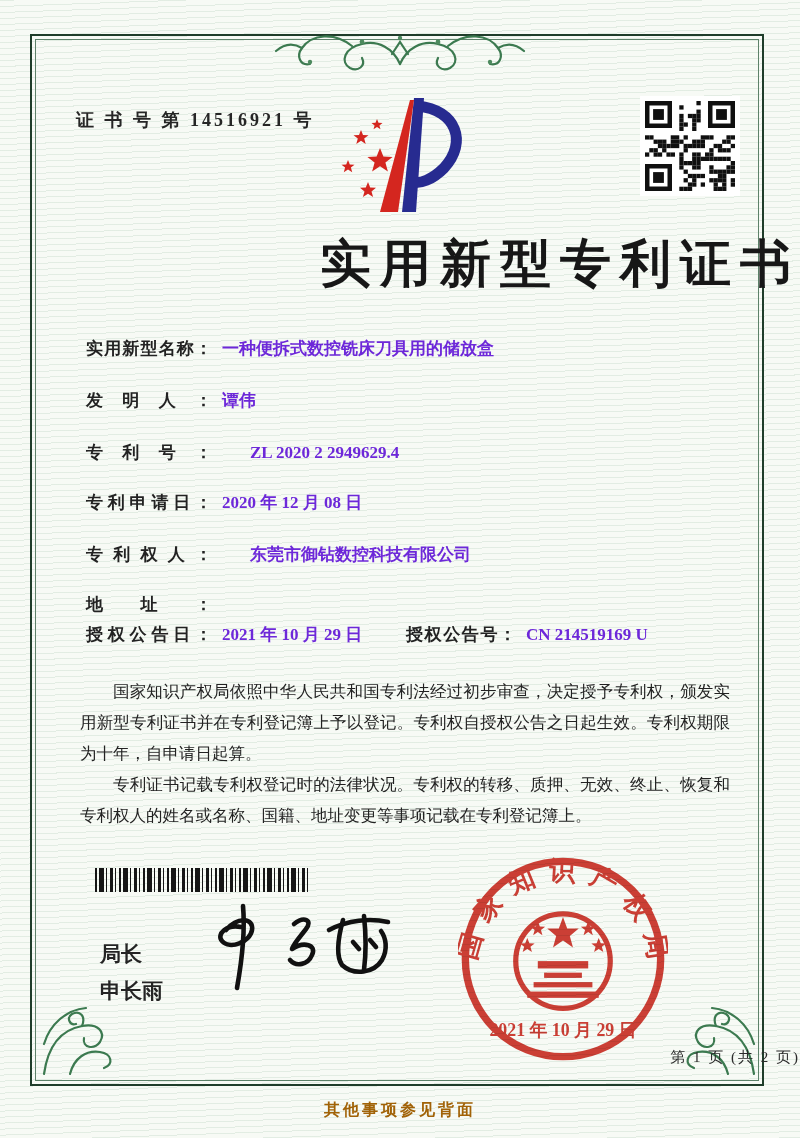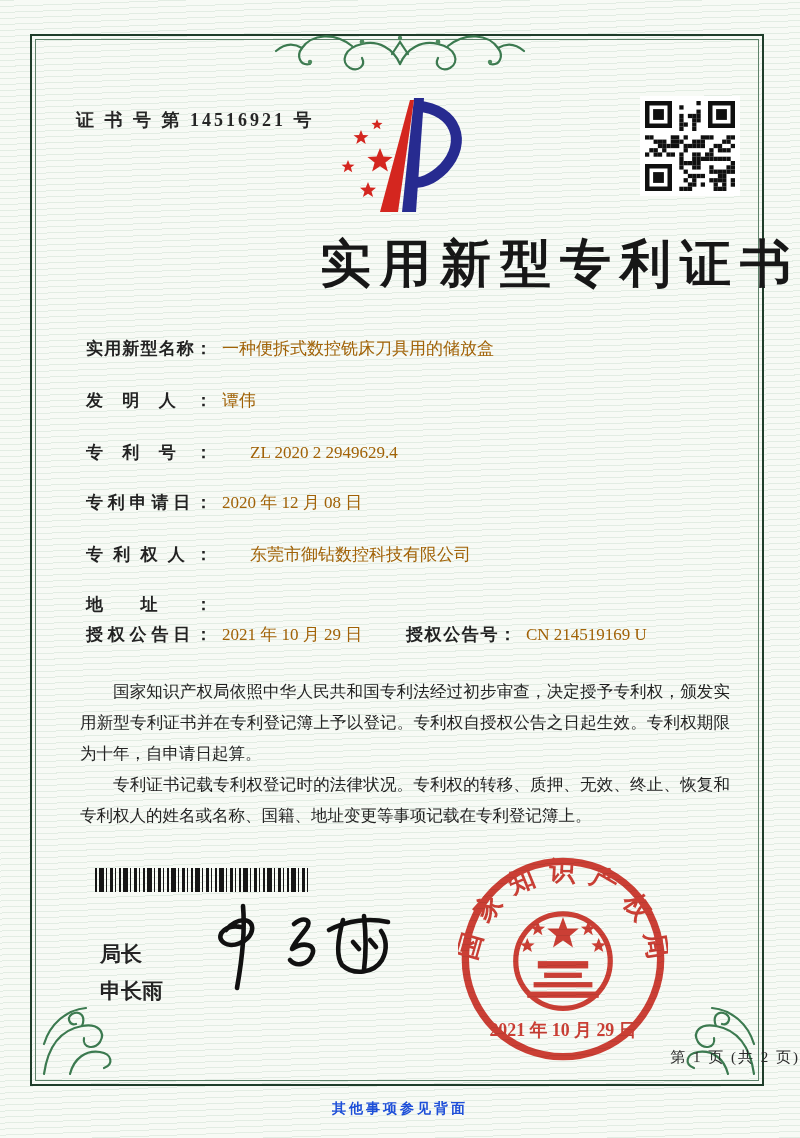--- a/index.html
+++ b/index.html
@@ -23,21 +23,21 @@
   .logo { position:absolute; left:332px; top:90px; width:150px; height:132px; }
   .qr { position:absolute; left:640px; top:96px; width:100px; height:100px; background:#fff; padding:5px; }
   .title { position:absolute; left:0; top:230px; width:100%; text-align:right;
            font-size:51px; font-weight:bold; letter-spacing:9px; color:#171717; }
   .fields { position:absolute; left:78px; top:336px; width:652px; font-size:17px;margin-left:8px; }
   .f-row { display:flex; margin-bottom:26px; line-height:26px; }
   .f-row.tight { margin-bottom:24px;gap:28px; }
   .f-row.addr { margin-bottom:4px; }
   .f-label { width:126px; flex:0 0 126px; text-align:justify; text-align-last:justify;
              font-weight:bold; color:#222; }
-  .f-value { margin-left:10px; font-weight:normal; color:#a16207; }
+  .f-value { margin-left:10px; font-weight:bold; color:#6d28d9; }
   .f-value.wrapw { width:506px; }
   .grant-row { display:flex; line-height:26px; }
   .grant-row .f-value { width:184px; }
   .paras { position:absolute; left:80px; top:676px; width:650px; font-size:16.5px;
            line-height:31px; text-align:justify; color:#222; }
   .paras p { text-indent:2em; }
   .barcode { position:absolute; left:95px; top:868px; width:216px; height:24px;
     background:repeating-linear-gradient(90deg,
       #161616 0 2px, transparent 2px 4px,
       #161616 4px 9px, transparent 9px 11px,
@@ -46,21 +46,21 @@
       #161616 20px 21px, transparent 21px 24px); }
   .signer { position:absolute; left:100px; top:936px; font-size:21px; line-height:37px;
             font-weight:bold; color:#242424; }
   .signature { position:absolute; left:196px; top:898px; width:214px; height:100px; }
   .signature path { fill:none; stroke:#111; stroke-width:4.6; stroke-linecap:round; stroke-linejoin:round; }
   .seal { position:absolute; left:458px; top:854px; width:210px; height:210px;
           mix-blend-mode:multiply; opacity:.93; }
   .page-num { position:absolute; left:0; top:1048px; width:100%; text-align:right;
               font-size:15px; letter-spacing:2px; color:#2a2a2a; }
   .back-note { position:absolute; left:0; top:1100px; width:100%; text-align:center;
-               font-size:14px; letter-spacing:3px; font-weight:bold; color:#1d4ed8; }
+               font-size:16px; letter-spacing:3px; font-weight:bold; color:#a16207; }
 </style>
 </head>
 <body>
 
 <div class="frame">
   <div class="frame-inner"></div>
 </div>
 
 <div class="ornament" style="left:272px; top:18px; width:256px; height:62px;">
   <svg viewBox="0 0 256 62" width="256" height="62">

